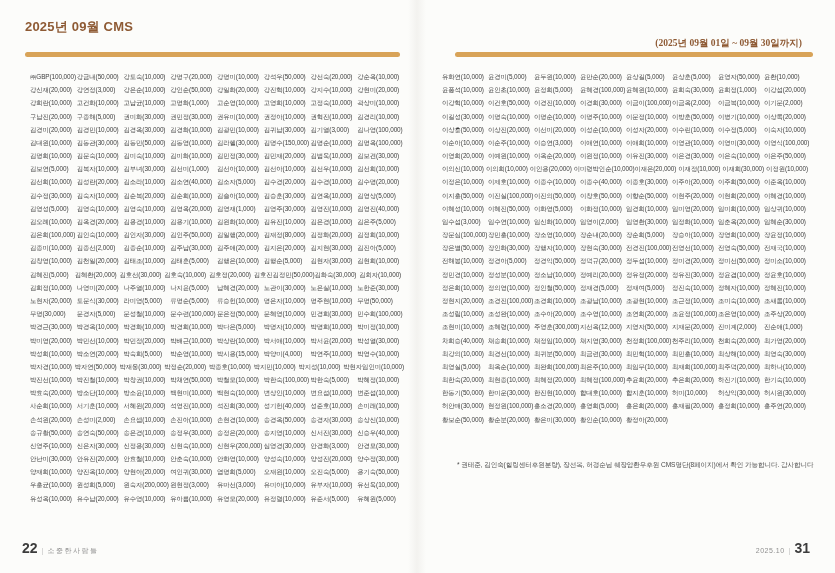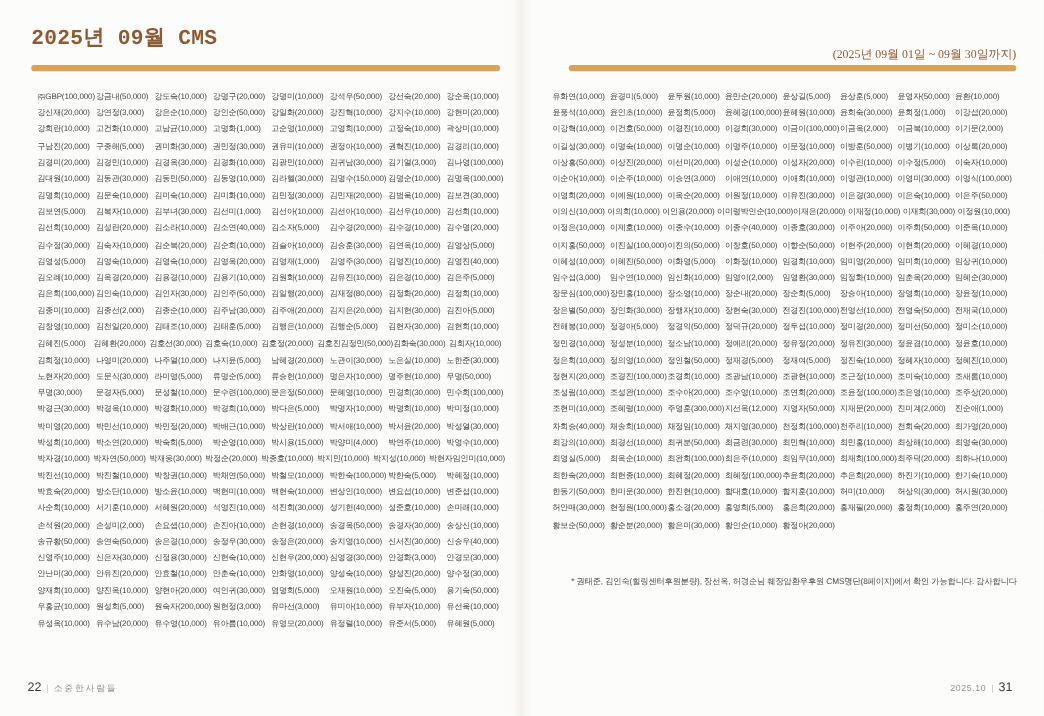--- a/index.html
+++ b/index.html
@@ -13,27 +13,27 @@
     position:absolute;left:408px;top:0;width:18px;height:573px;
     background:linear-gradient(90deg, rgba(0,0,0,0) 0%, rgba(120,110,95,0.07) 50%, rgba(0,0,0,0) 100%);
     pointer-events:none;
   }
   .page{position:absolute;top:0;height:573px;}
   .page-left{left:0;width:417px;}
   .page-right{left:417px;width:418px;}
 
   .page-title{
     position:absolute;left:25px;top:18px;margin:0;
-    font-family:Liberation Mono, monospace;
-    font-size:17px;font-weight:bold;color:#8e5a34;letter-spacing:0.2px;
+    font-family:Liberation Sans, sans-serif;
+    font-size:13px;font-weight:bold;color:#8e5a34;letter-spacing:0.2px;
   }
   .date-range{
-    position:absolute;right:22px;top:37px;
+    position:absolute;right:33px;top:37px;
     font-family:"Liberation Serif", serif;
-    font-size:9.5px;font-weight:normal;color:#8e5a34;
+    font-size:9.5px;font-weight:bold;color:#8e5a34;
   }
   .gold-bar{
     position:absolute;top:52px;height:5px;border-radius:3px;
     background:#d8a358;
   }
   .gold-bar.bar-left{left:25px;width:375px;}
   .gold-bar.bar-right{left:38px;right:22px;}
 
   .donor-grid{position:absolute;top:71px;}
   .donor-grid.grid-left{left:30px;width:374px;}
@@ -51,21 +51,21 @@
     position:absolute;left:40px;top:461px;right:10px;
     font-size:6.6px;color:#4a4a4a;letter-spacing:-0.1px;
   }
 
   .page-footer{
     position:absolute;bottom:17px;
     font-size:7.5px;color:#9a9a9a;
   }
   .footer-left{left:22px;}
   .footer-right{right:25px;text-align:right;}
-  .pgnum{color:#3c3c3c;font-weight:normal;font-size:10px;}
+  .pgnum{color:#3c3c3c;font-weight:bold;font-size:14px;}
   .footer-sep{color:#c0c0c0;margin:0 4px;font-size:7px;}
   .site-name{letter-spacing:1.5px;color:#8f8f8f;font-size:7px;}
   .issue-date{letter-spacing:0.5px;color:#8f8f8f;font-size:7px;}
 </style>
 </head>
 <body>
 
 <div class="spread">
 
   <div class="page page-left">

